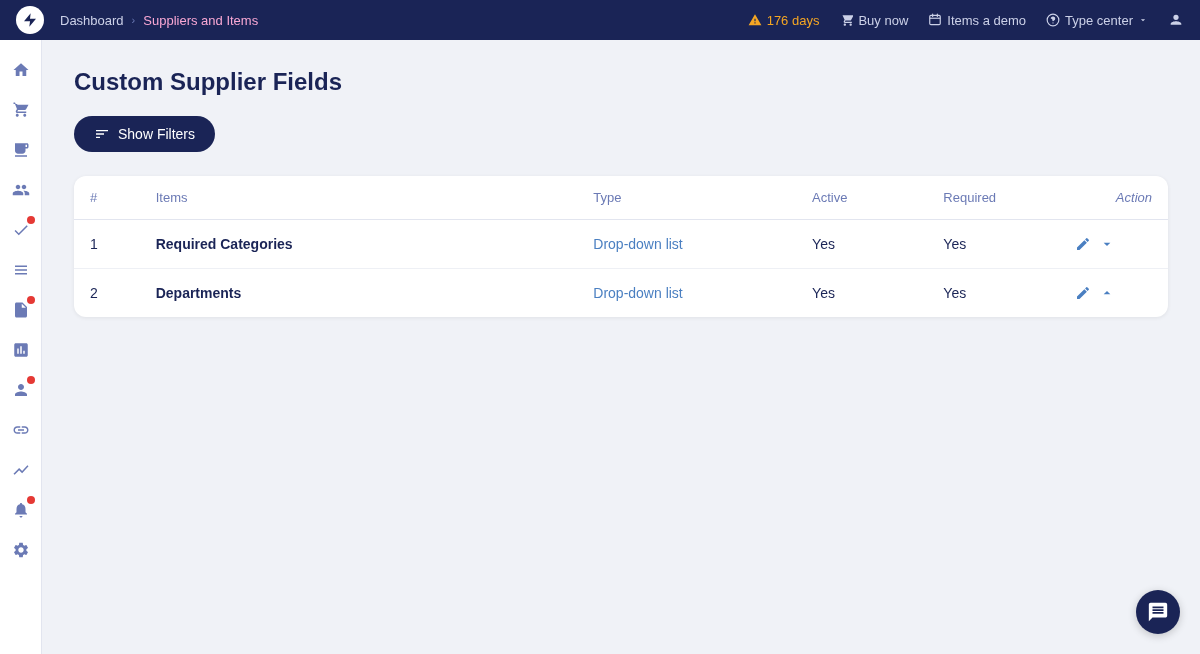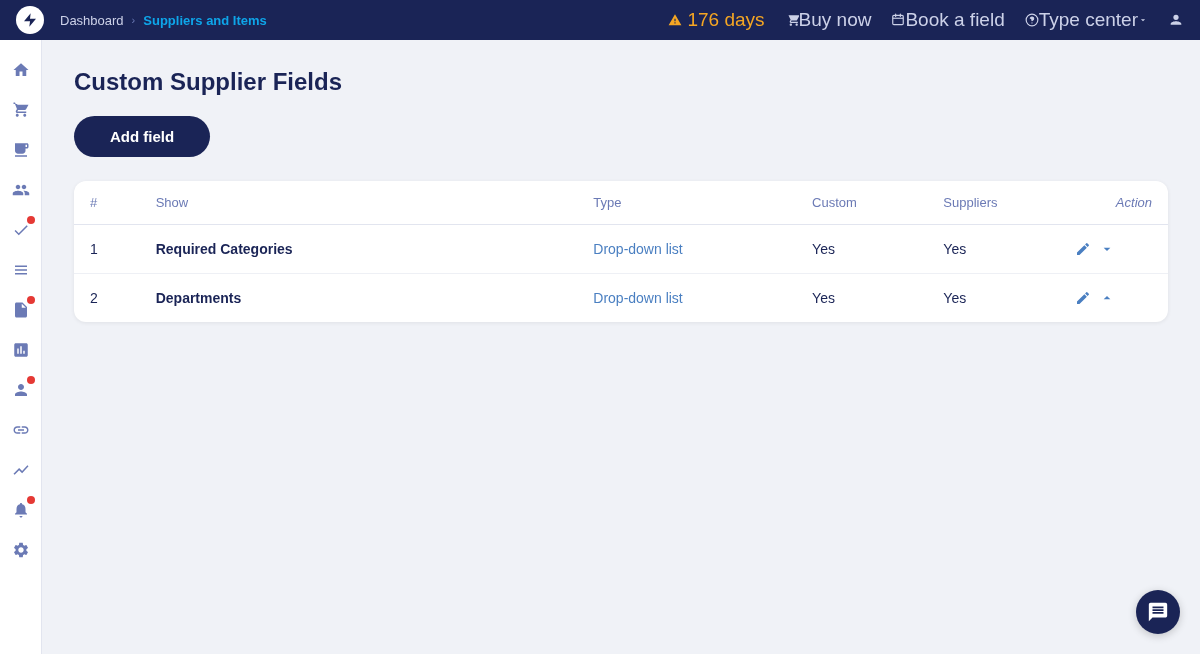--- a/index.html
+++ b/index.html
@@ -22,32 +22,32 @@
       display: flex; align-items: center; justify-content: center;
       margin-right: 16px;
       flex-shrink: 0;
     }
     .topnav-logo svg { width: 16px; height: 16px; }
     .topnav-breadcrumb {
       display: flex; align-items: center; gap: 8px;
       font-size: 13px; color: #ccd1e8;
       flex: 1;
     }
-    .topnav-breadcrumb .active { color: #0ea5e9; font-weight: 700; }
+    .topnav-breadcrumb .active { color: #f9a8d4; font-weight: 400; }
     .topnav-breadcrumb .sep { color: #6b7ab5; font-size: 11px; }
     .topnav-right {
       display: flex; align-items: center; gap: 20px;
-      font-size: 19px; color: #ccd1e8;
+      font-size: 13px; color: #ccd1e8;
     }
     .topnav-right .warning-badge {
       display: flex; align-items: center; gap: 5px;
       color: #f5a623;
     }
     .topnav-right .nav-link {
-      display: flex; align-items: center; 
+      display: flex; align-items: center; gap: 5px;
       color: #ccd1e8; cursor: pointer;
     }
 
     
     .main-layout {
       display: flex;
       flex: 1;
       overflow: hidden;
     }
 
@@ -219,21 +219,21 @@
           <path d="M4 4h2l3.6 7.59L8.25 14c-.16.28-.25.61-.25.96C8 16.1 8.9 17 10 17h12v-2H10.42a.25.25 0 01-.25-.25l.03-.12.9-1.63H19c.75 0 1.41-.41 1.75-1.03l3.58-6.49A1 1 0 0023.46 4H4zM10 18c-1.1 0-2 .9-2 2s.9 2 2 2 2-.9 2-2-.9-2-2-2zm10 0c-1.1 0-2 .9-2 2s.9 2 2 2 2-.9 2-2-.9-2-2-2z"></path>
         </svg>
       <span>Buy now</span>
     </span>
     <span class="nav-link">
       <svg width="14" height="14" viewBox="0 0 24 24" fill="currentColor">
           <rect x="3" y="4" width="18" height="16" rx="2" fill="none" stroke="currentColor" stroke-width="2"></rect>
           <path d="M3 9h18" stroke="currentColor" stroke-width="2"></path>
           <path d="M8 2v4M16 2v4" stroke="currentColor" stroke-width="2" stroke-linecap="round"></path>
         </svg>
-      <span>Book a field</span>
+      <span>Items a demo</span>
     </span>
     <span class="nav-link">
       <svg width="14" height="14" viewBox="0 0 24 24" fill="currentColor">
           <circle cx="12" cy="12" r="10" fill="none" stroke="currentColor" stroke-width="2"></circle>
           <path d="M9.09 9a3 3 0 015.83 1c0 2-3 3-3 3M12 17h.01" stroke="currentColor" stroke-width="2" stroke-linecap="round"></path>
         </svg>
       <span>Type center</span>
       <svg width="10" height="10" viewBox="0 0 24 24" fill="currentColor">
           <path d="M7 10l5 5 5-5z"></path>
         </svg>
@@ -317,32 +317,37 @@
       <svg width="18" height="18" viewBox="0 0 24 24" fill="currentColor">
           <path d="M19.14 12.94c.04-.3.06-.61.06-.94 0-.32-.02-.64-.07-.94l2.03-1.58c.18-.14.23-.41.12-.61l-1.92-3.32c-.12-.22-.37-.29-.59-.22l-2.39.96c-.5-.38-1.03-.7-1.62-.94l-.36-2.54c-.04-.24-.24-.41-.48-.41h-3.84c-.24 0-.43.17-.47.41l-.36 2.54c-.59.24-1.13.57-1.62.94l-2.39-.96c-.22-.08-.47 0-.59.22L2.74 8.87c-.12.21-.08.47.12.61l2.03 1.58c-.05.3-.09.63-.09.94s.02.64.07.94l-2.03 1.58c-.18.14-.23.41-.12.61l1.92 3.32c.12.22.37.29.59.22l2.39-.96c.5.38 1.03.7 1.62.94l.36 2.54c.05.24.24.41.48.41h3.84c.24 0 .44-.17.47-.41l.36-2.54c.59-.24 1.13-.56 1.62-.94l2.39.96c.22.08.47 0 .59-.22l1.92-3.32c.12-.22.07-.47-.12-.61l-2.01-1.58zM12 15.6c-1.98 0-3.6-1.62-3.6-3.6s1.62-3.6 3.6-3.6 3.6 1.62 3.6 3.6-1.62 3.6-3.6 3.6z"></path>
         </svg>
     </div>
   </aside>
 
   <main class="content">
     <h1 class="page-title">Custom Supplier Fields</h1>
 
     <div class="toolbar">
-      <button class="add-field-btn">Add field</button>
+      <button class="show-filters-btn">
+        <svg width="16" height="16" viewBox="0 0 24 24" fill="currentColor">
+            <path d="M3 18h6v-2H3v2zM3 6v2h18V6H3zm0 7h12v-2H3v2z"></path>
+          </svg>
+        <span>Show Filters</span>
+      </button>
     </div>
 
     <div class="table-container">
       <table>
         <thead>
           <tr>
             <th class="col-num">#</th>
-            <th class="col-name">Show</th>
+            <th class="col-name">Items</th>
             <th class="col-type">Type</th>
-            <th class="col-active">Custom</th>
-            <th class="col-required">Suppliers</th>
+            <th class="col-active">Active</th>
+            <th class="col-required">Required</th>
             <th class="col-action">Action</th>
           </tr>
         </thead>
         <tbody id="table-body">
         <tr>
       <td>1</td>
       <td class="name-cell">Required Categories</td>
       <td class="type-cell">Drop-down list</td>
       <td class="yes-cell">Yes</td>
       <td class="yes-cell">Yes</td>

